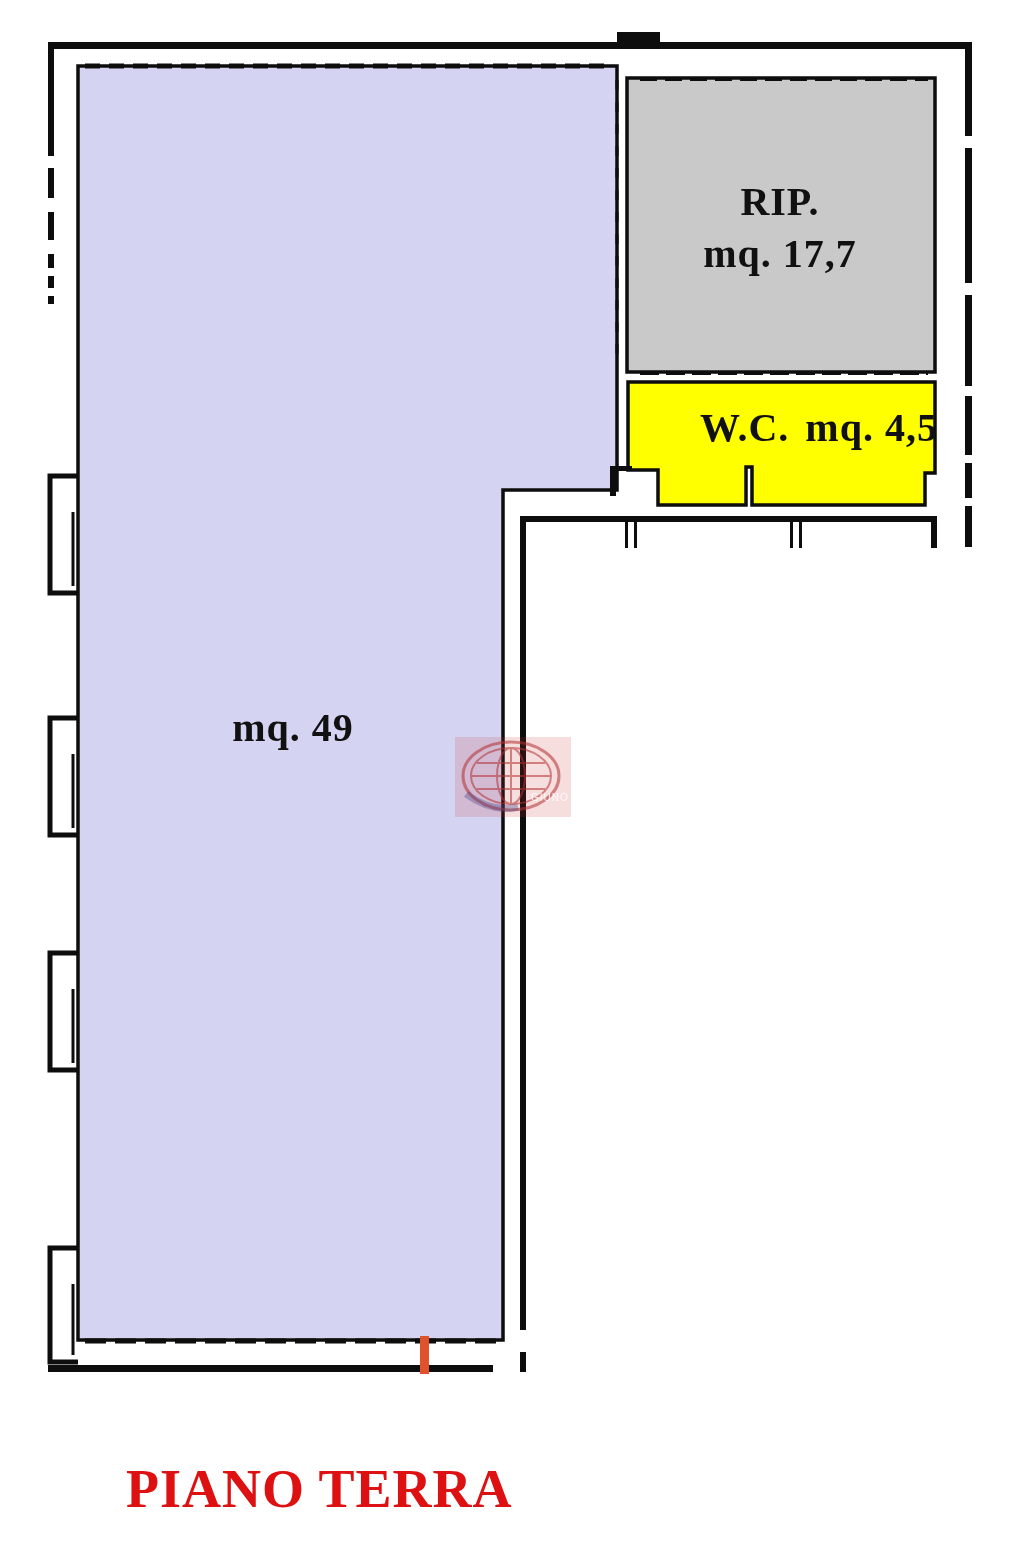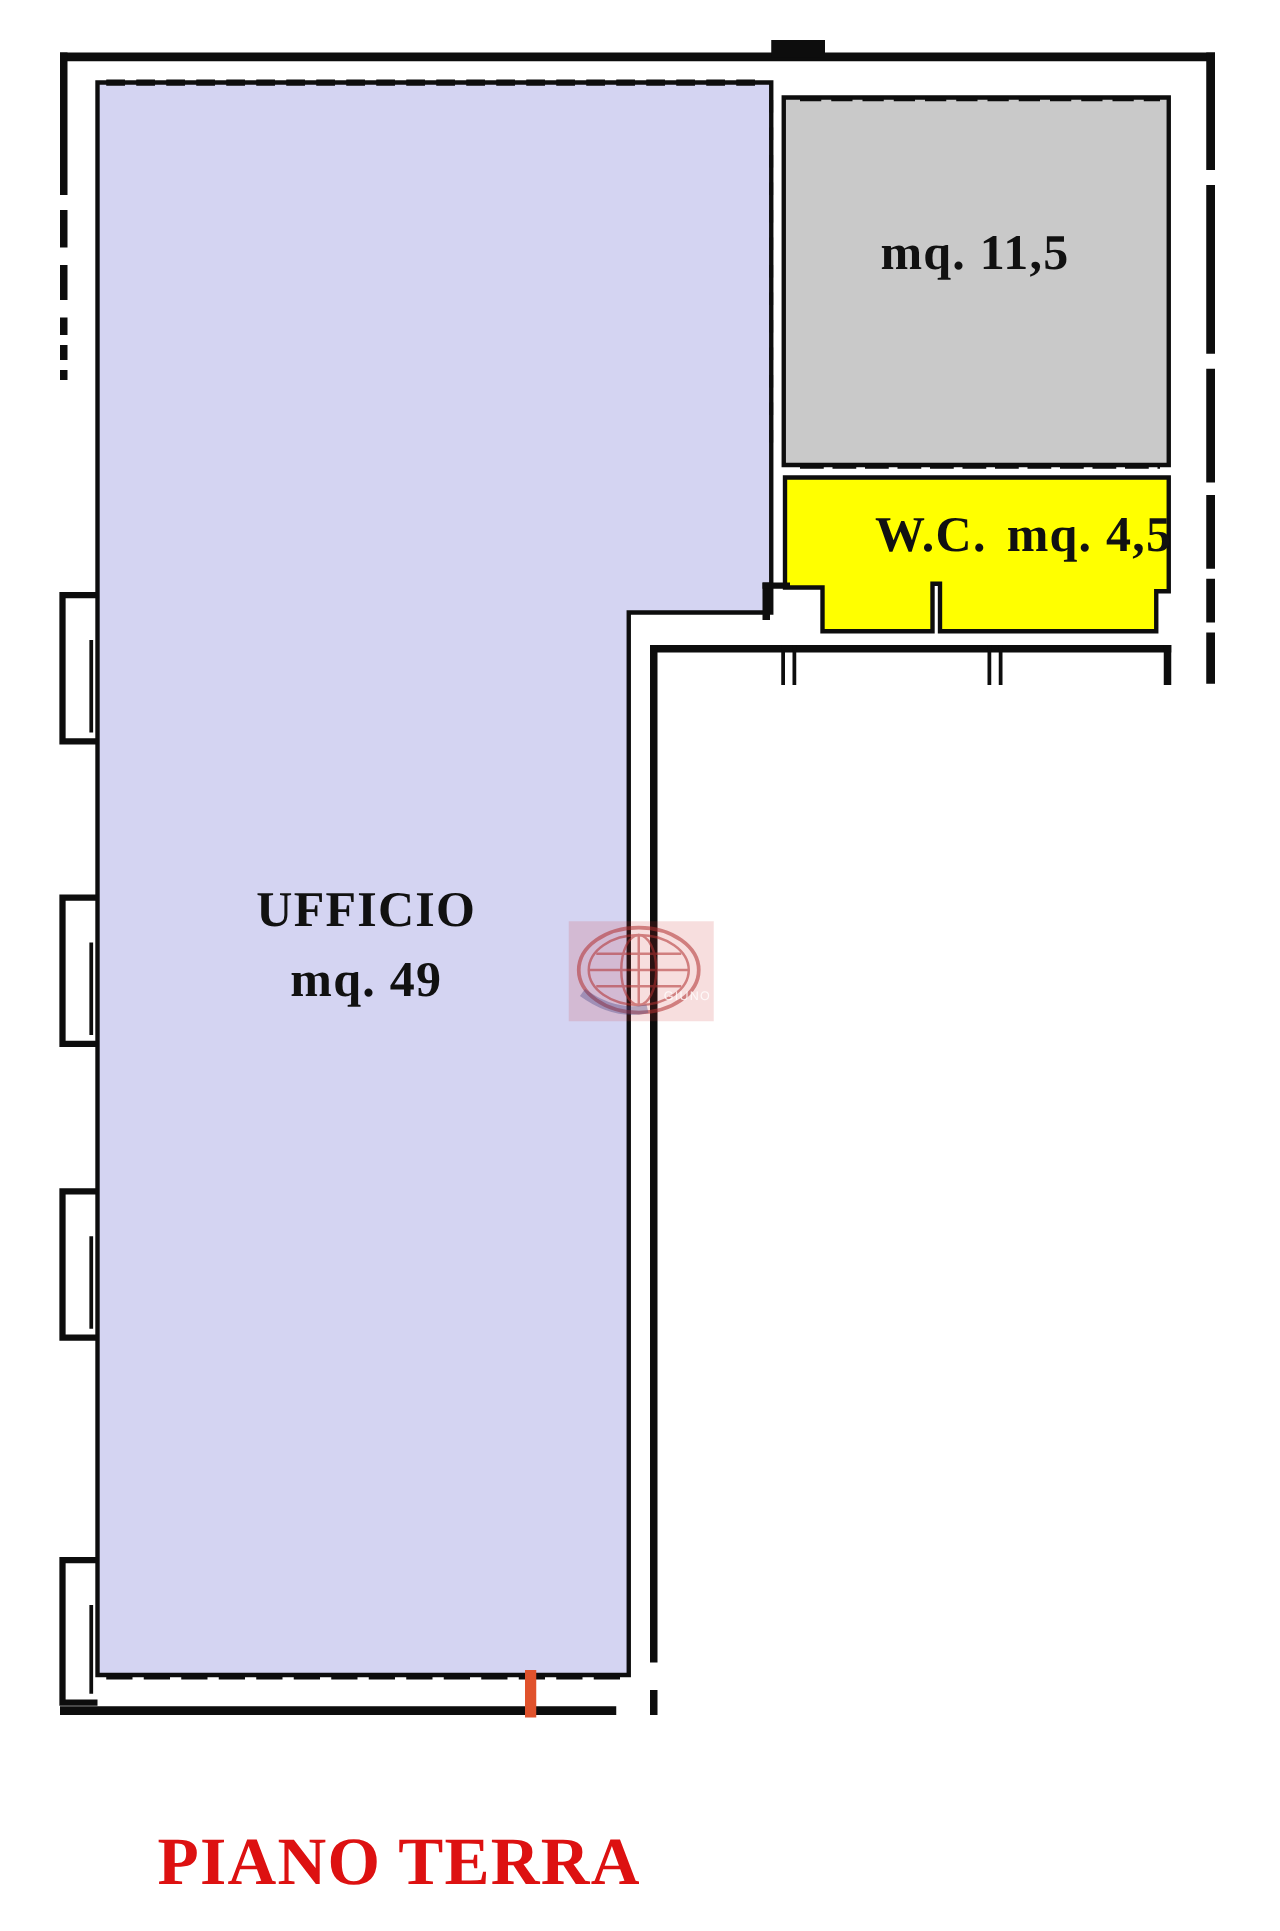--- a/index.html
+++ b/index.html
@@ -145,26 +145,26 @@
         <line x1="511" y1="748" x2="511" y2="804" stroke-width="2"></line>
         <line x1="471" y1="776" x2="551" y2="776" stroke-width="2"></line>
         <line x1="477" y1="763" x2="545" y2="763" stroke-width="2"></line>
         <line x1="477" y1="789" x2="545" y2="789" stroke-width="2"></line>
       </g>
       <path d="M466 794 Q492 813 518 807" stroke="#404080" stroke-width="7" fill="none" opacity="0.35"></path>
     </g>
   </svg>
 
   <div class="room-label" style="left:128px;top:700px;width:330px;line-height:56px;">
-    <div class="line">UFFICIO</div>
     <div class="line">mq. 49</div>
   </div>
 
   <div class="room-label" style="left:630px;top:176px;width:300px;line-height:52px;">
-    <div class="line">mq. 11,5</div>
+    <div class="line">RIP.</div>
+    <div class="line">mq. 17,7</div>
   </div>
 
   <div class="wc-row" style="left:628px;top:404px;width:302px;">
     <span>W.C.</span>
     <span>mq. 4,5</span>
   </div>
 
   <div class="plan-title">PIANO TERRA</div>
 
   <div class="watermark-text">GIUNO</div>

